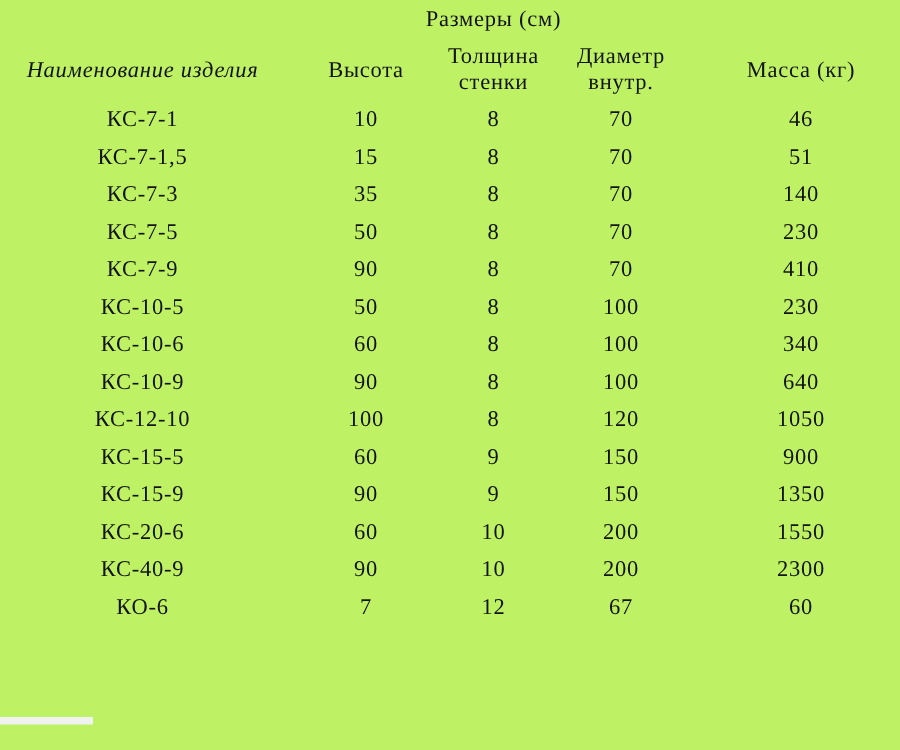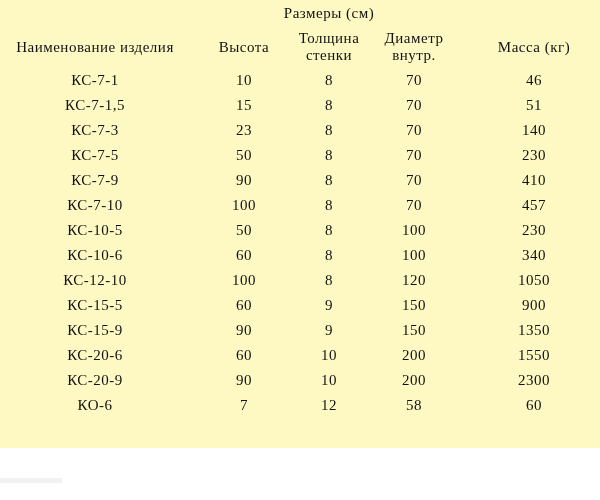--- a/index.html
+++ b/index.html
@@ -10,22 +10,22 @@
   body {
     width: 600px;
     height: 500px;
     font-family: "Liberation Serif", serif;
     color: #121212;
     overflow: hidden;
   }
   .page {
     position: relative;
     width: 600px;
-    height: 448px;
-    background: #fef9c3;
+    height: 500px;
+    background: #bef264;
   }
   table.spec {
     width: 600px;
     border-collapse: collapse;
     table-layout: fixed;
   }
   table.spec td {
     font-size: 15px;
     letter-spacing: 0.5px;
     text-align: center;
@@ -46,20 +46,21 @@
 
   td.group-hdr   { text-align: center; }
 
   td.name-col {
     text-align: left;
     padding-left: 6px;
   }
   td.name-hdr {
     letter-spacing: 1.3px;
     white-space: nowrap;
+    font-style: italic;
   }
   td.mass-col {
     padding-left: 22px;
   }
   .hwrap {
     white-space: normal;
     line-height: 17px;
     margin: 0 auto;
     font-family: Liberation Serif, serif;
   }
@@ -120,59 +121,59 @@
         </tr>
         <tr>
           <td class="name-col">КС-7-1,5</td>
           <td>15</td>
           <td>8</td>
           <td>70</td>
           <td class="mass-col">51</td>
         </tr>
         <tr>
           <td class="name-col">КС-7-3</td>
-          <td>23</td>
+          <td>35</td>
           <td>8</td>
           <td>70</td>
           <td class="mass-col">140</td>
         </tr>
         <tr>
           <td class="name-col">КС-7-5</td>
           <td>50</td>
           <td>8</td>
           <td>70</td>
           <td class="mass-col">230</td>
         </tr>
         <tr>
           <td class="name-col">КС-7-9</td>
           <td>90</td>
           <td>8</td>
           <td>70</td>
           <td class="mass-col">410</td>
         </tr>
         <tr>
-          <td class="name-col">КС-7-10</td>
-          <td>100</td>
-          <td>8</td>
-          <td>70</td>
-          <td class="mass-col">457</td>
-        </tr>
-        <tr>
           <td class="name-col">КС-10-5</td>
           <td>50</td>
           <td>8</td>
           <td>100</td>
           <td class="mass-col">230</td>
         </tr>
         <tr>
           <td class="name-col">КС-10-6</td>
           <td>60</td>
           <td>8</td>
           <td>100</td>
           <td class="mass-col">340</td>
+        </tr>
+        <tr>
+          <td class="name-col">КС-10-9</td>
+          <td>90</td>
+          <td>8</td>
+          <td>100</td>
+          <td class="mass-col">640</td>
         </tr>
         <tr>
           <td class="name-col">КС-12-10</td>
           <td>100</td>
           <td>8</td>
           <td>120</td>
           <td class="mass-col">1050</td>
         </tr>
         <tr>
           <td class="name-col">КС-15-5</td>
@@ -189,29 +190,29 @@
           <td class="mass-col">1350</td>
         </tr>
         <tr>
           <td class="name-col">КС-20-6</td>
           <td>60</td>
           <td>10</td>
           <td>200</td>
           <td class="mass-col">1550</td>
         </tr>
         <tr>
-          <td class="name-col">КС-20-9</td>
+          <td class="name-col">КС-40-9</td>
           <td>90</td>
           <td>10</td>
           <td>200</td>
           <td class="mass-col">2300</td>
         </tr>
         <tr>
           <td class="name-col">КО-6</td>
           <td>7</td>
           <td>12</td>
-          <td>58</td>
+          <td>67</td>
           <td class="mass-col">60</td>
         </tr>
       </tbody>
   </table>
   <div class="artifact"></div>
 </div>
 
 </body></html>

